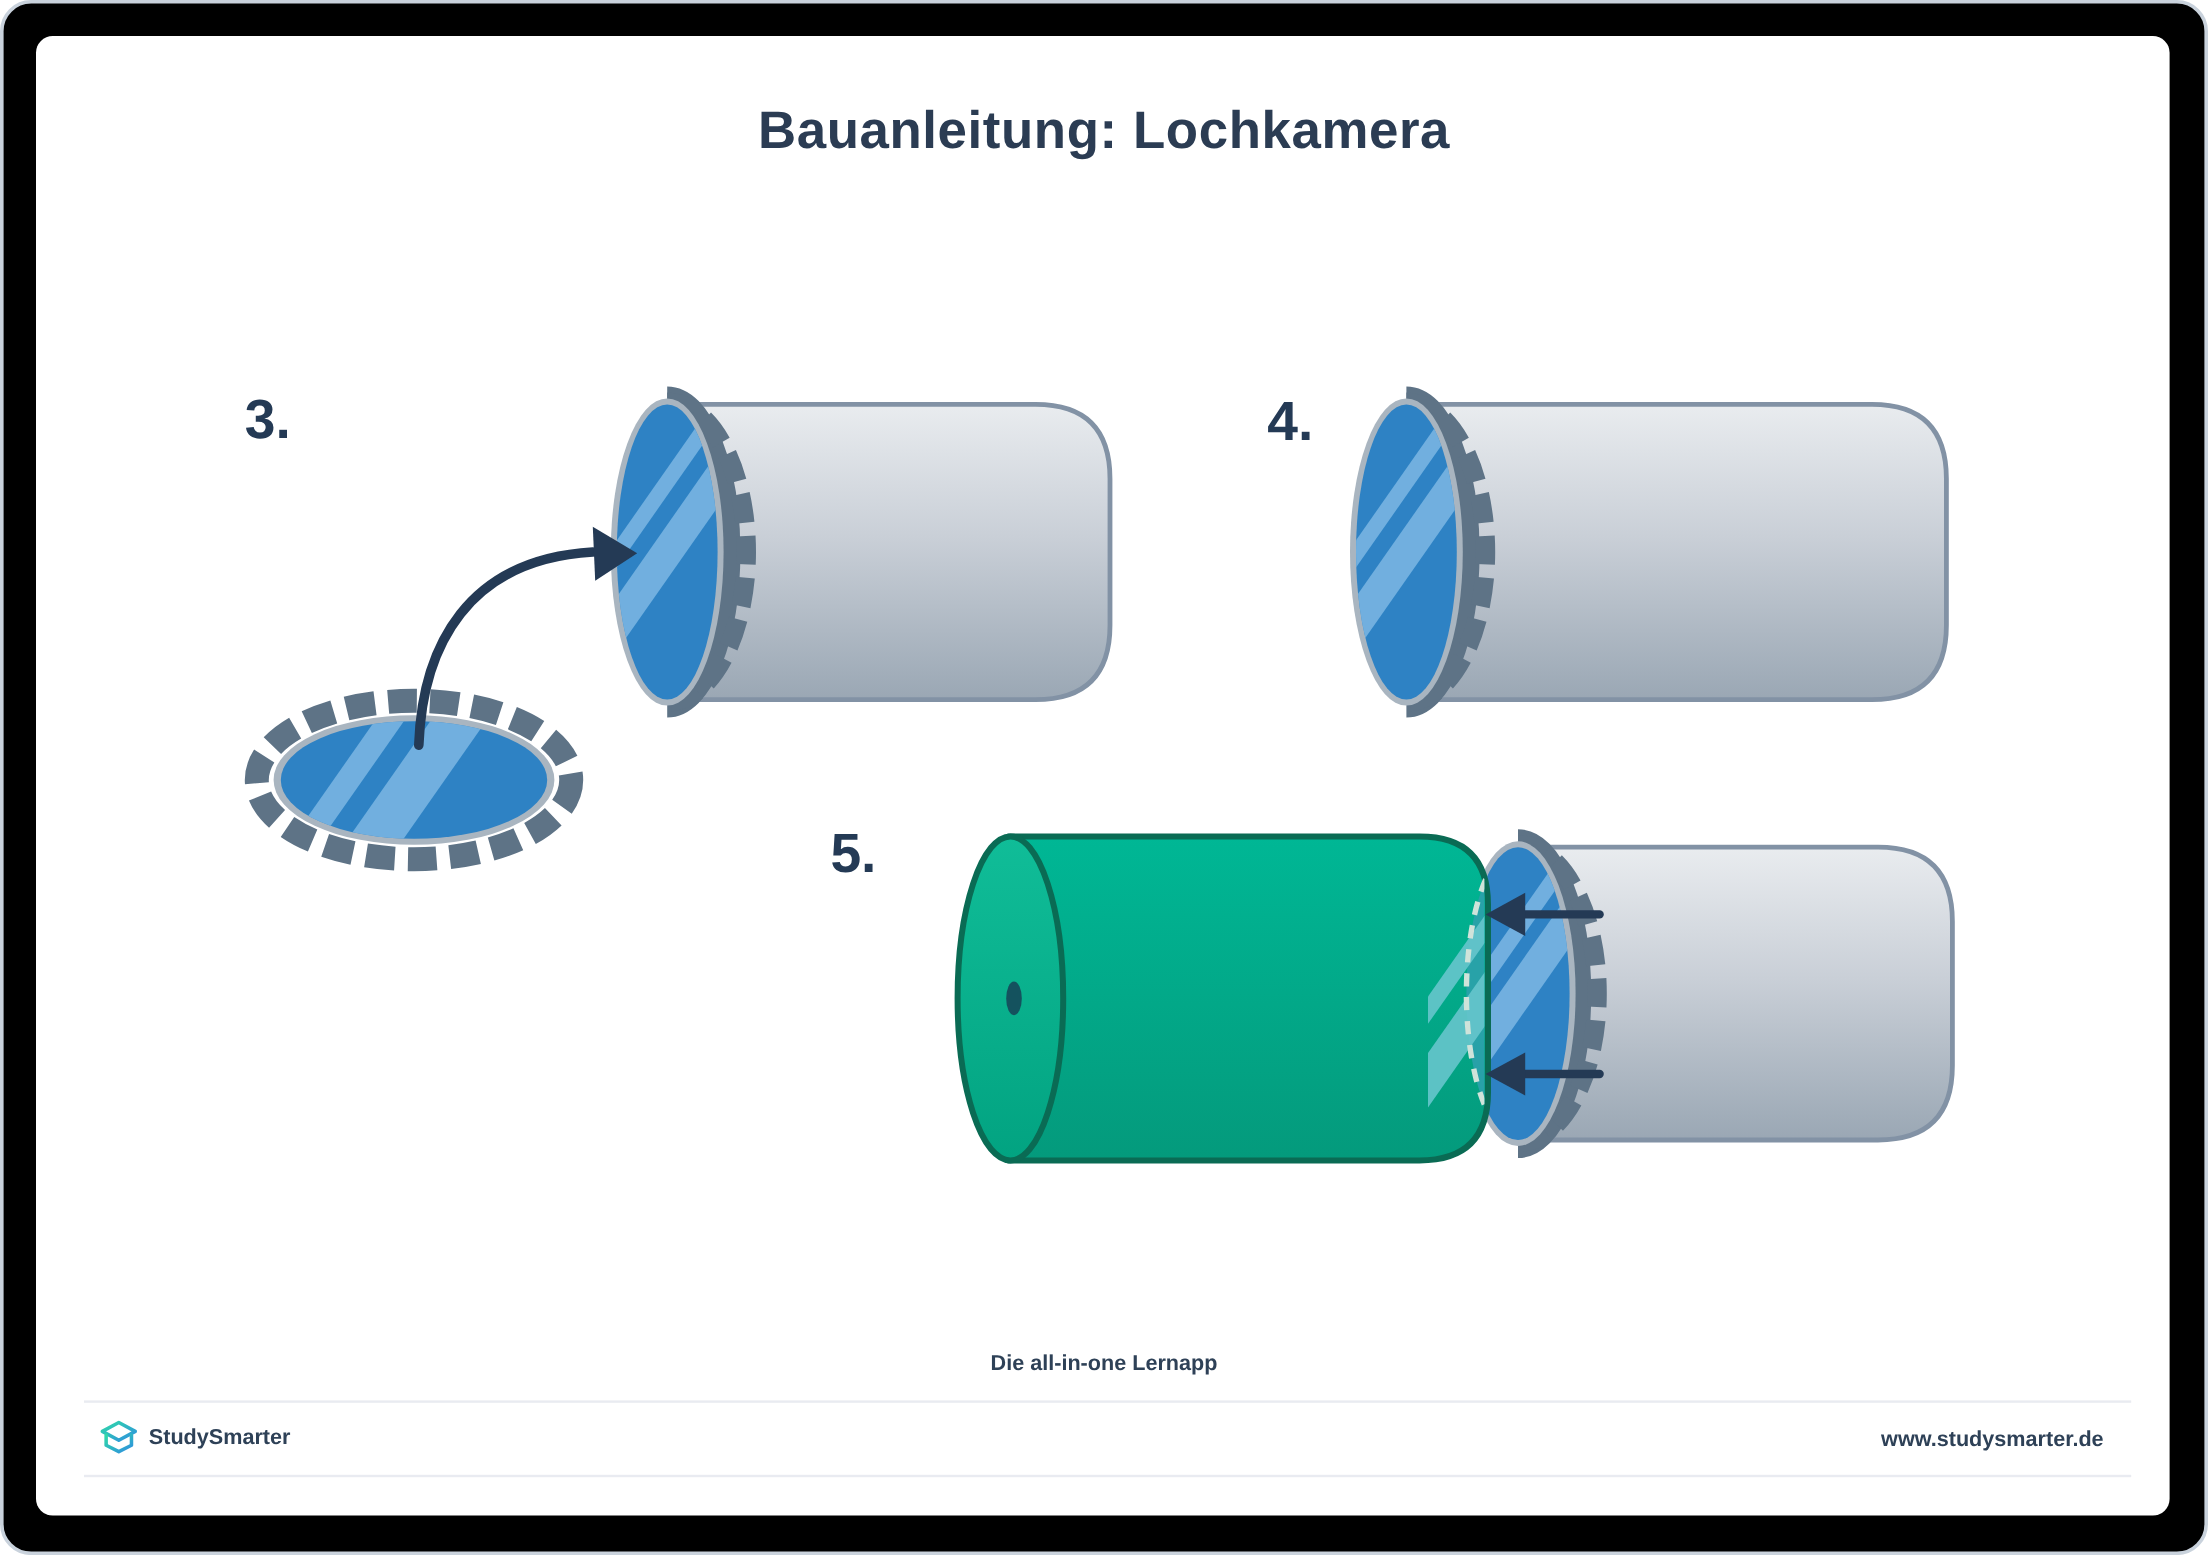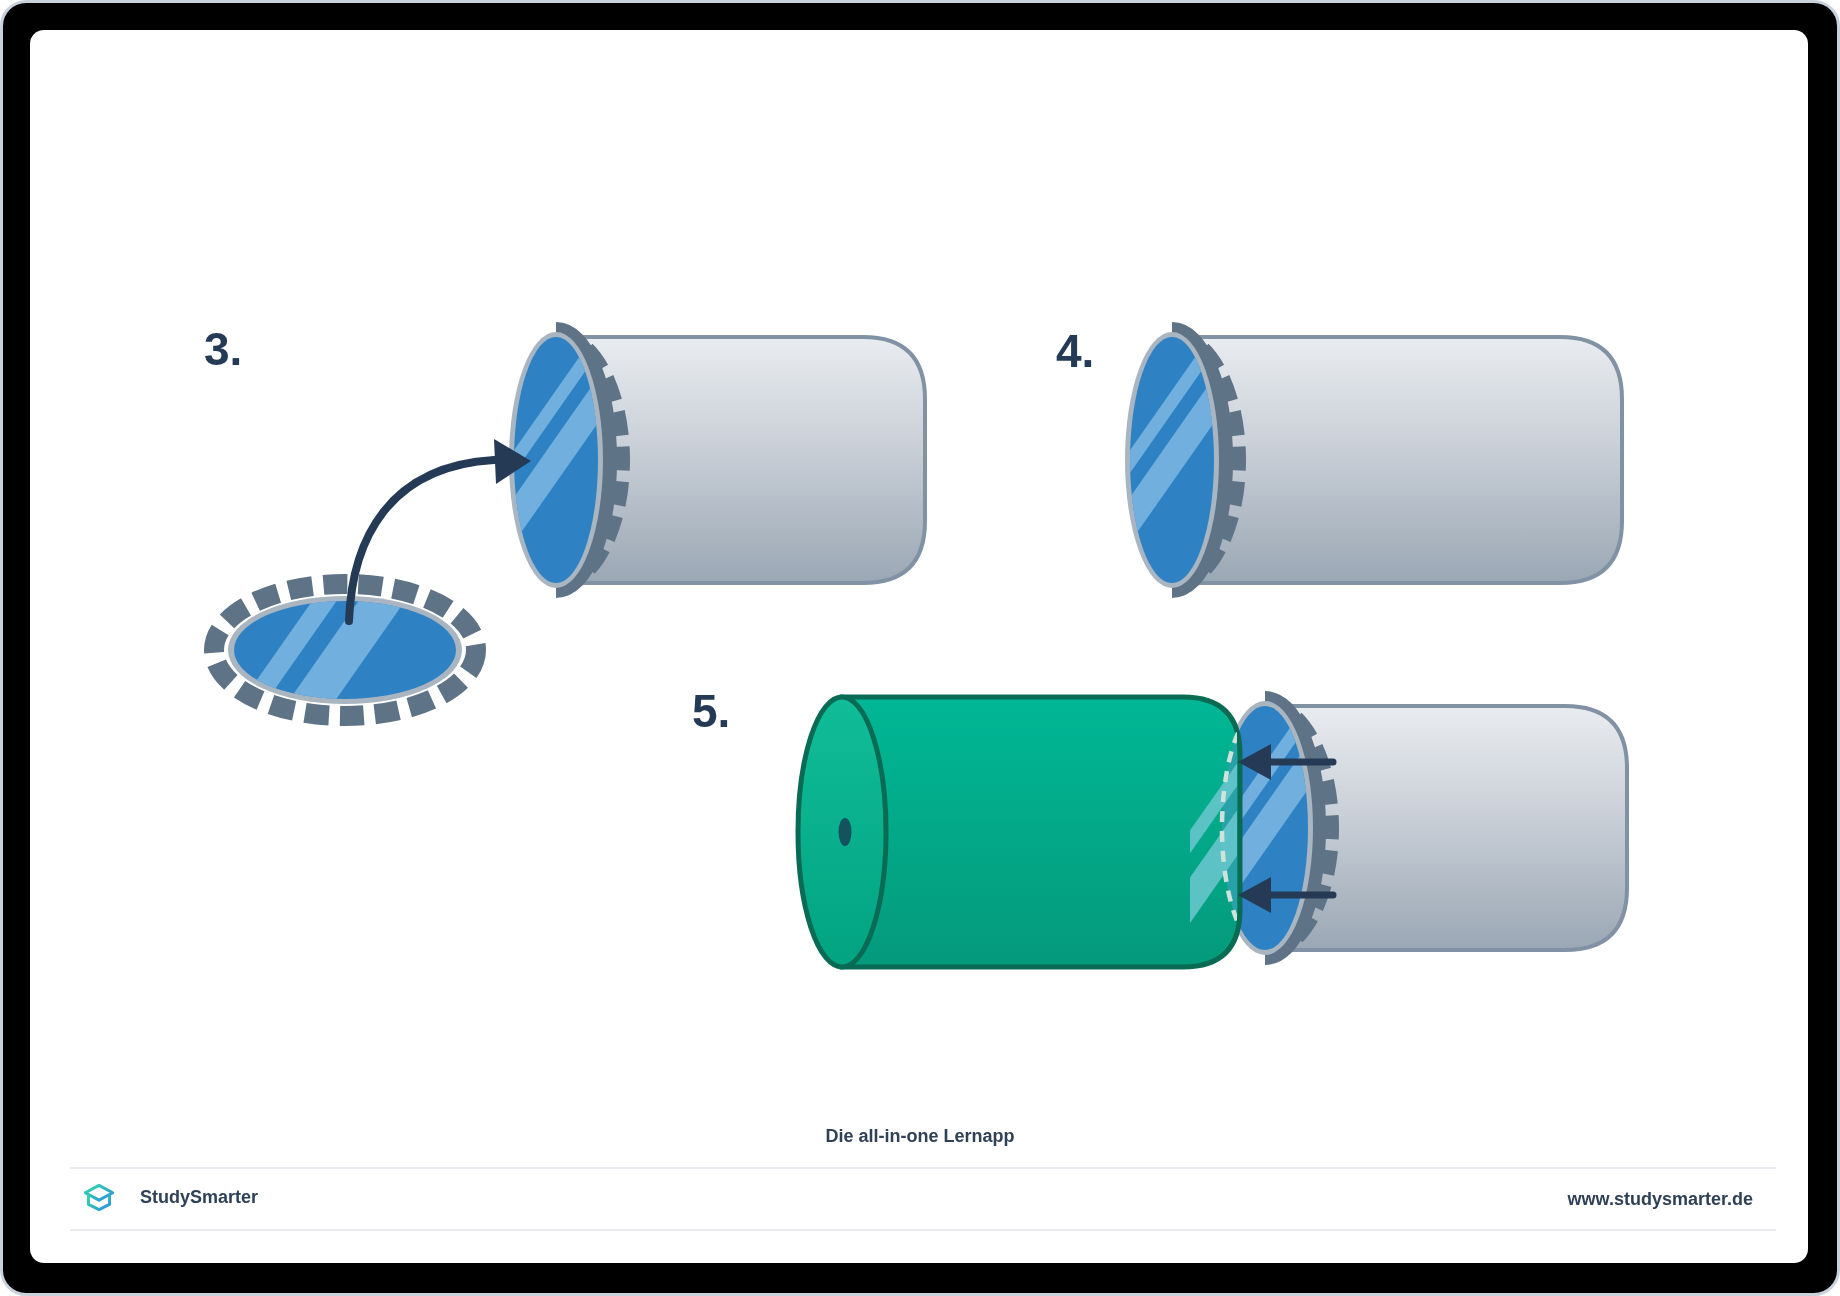--- a/index.html
+++ b/index.html
@@ -4,33 +4,34 @@
 <style>
   html,body{margin:0;padding:0;background:#ffffff;font-family:"Liberation Sans", sans-serif;}
   .stage{position:relative;width:1840px;height:1296px;background:#fff;overflow:hidden;}
   .frame{position:absolute;inset:0;background:var(--frame-black,#000);border:3px solid var(--frame-edge,#c9d2dc);border-radius:26px;box-sizing:border-box;}
   .card{position:absolute;left:30px;top:30px;width:1778px;height:1233px;background:#ffffff;border-radius:14px;}
   .title{position:absolute;left:0;top:84px;width:1840px;margin:0;text-align:center;
          font-size:44px;font-weight:700;color:var(--title-navy,#2b3c53);letter-spacing:.5px;}
   .step-label{position:absolute;font-size:46px;font-weight:700;color:var(--navy,#243a55);line-height:1;}
   .art{position:absolute;left:0;top:0;width:1840px;height:1296px;}
   .footer-line{position:absolute;left:70px;width:1706px;height:2px;background:var(--footer-line,#e9ebf1);}
-  .brand{position:absolute;left:80px;top:1178px;display:flex;align-items:center;gap:22px;}
+  .brand{position:absolute;left:80px;top:1178px;display:flex;align-items:center;gap:6px;}
   .brand-name{font-size:18px;font-weight:600;color:var(--footer-navy,#2e4157);}
   .tagline{position:absolute;left:0;top:1126px;width:1840px;text-align:center;
            font-size:18px;font-weight:700;color:var(--footer-navy,#2e4157);}
   .url{position:absolute;right:87px;top:1189px;font-size:18px;font-weight:700;color:var(--footer-navy,#2e4157);text-align:right;}
 </style>
 </head>
 <body>
 
 <div class="stage">
   <div class="frame"></div>
   <div class="card"></div>
 
+  <h1 class="title">Bauanleitung: Lochkamera</h1>
 
   <svg class="art" viewBox="0 0 1840 1296">
     <defs>
       <linearGradient id="gradBody" x1="0" y1="0" x2="0" y2="1">
         <stop offset="0" stop-color="#e9ecef"></stop>
         <stop offset="0.45" stop-color="#c9cfd7"></stop>
         <stop offset="1" stop-color="#9aa7b4"></stop>
       </linearGradient>
       <linearGradient id="gradGreen" x1="0" y1="0" x2="0" y2="1">
         <stop offset="0" stop-color="#00b795"></stop>

